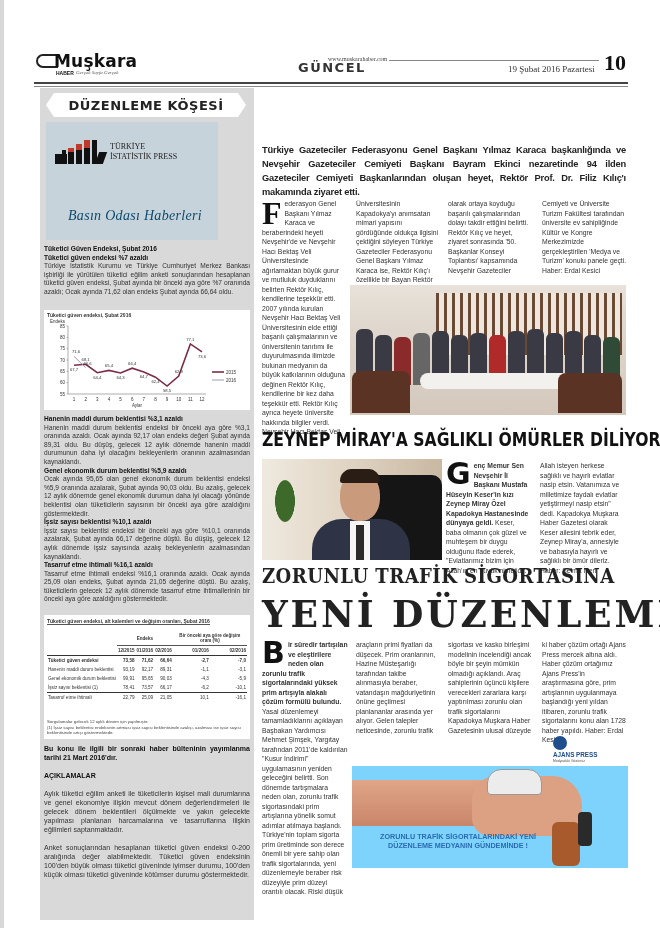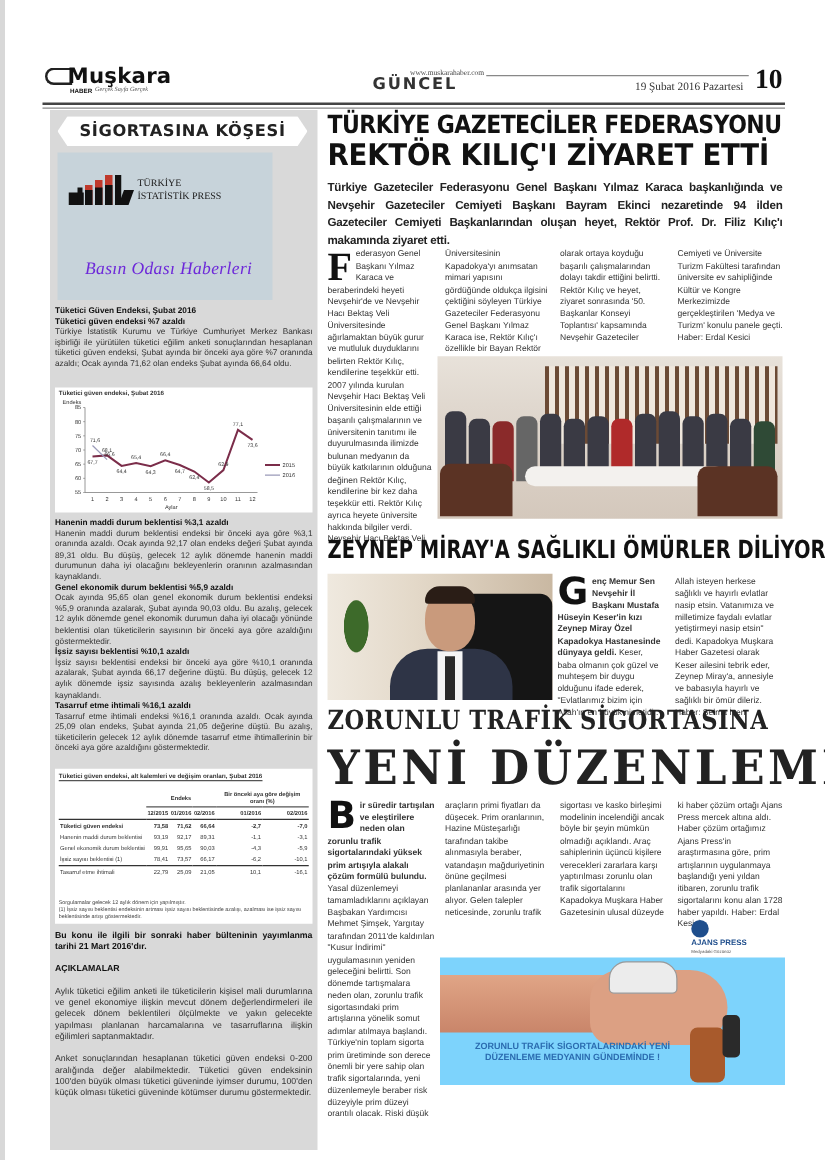--- a/index.html
+++ b/index.html
@@ -25,21 +25,21 @@
 
   
   .stats { position: absolute; left: 40px; top: 88px; width: 214px; height: 832px; background: #d9d9d9; }
   .stats-banner { position: absolute; left: 6px; top: 5px; width: 200px; height: 24px; background: #fff; clip-path: polygon(4% 0, 96% 0, 100% 50%, 96% 100%, 4% 100%, 0 50%); display: flex; align-items: center; justify-content: center; }
   .stats-banner span { font-family: "DejaVu Sans", sans-serif; font-weight: bold; font-size: 13px; letter-spacing: 0.5px; color: #222; }
   .tuik-box { position: absolute; left: 6px; top: 34px; width: 172px; height: 118px; background: #c7d3da; }
   .tuik-logo { position: absolute; left: 9px; top: 18px; width: 52px; height: 24px; }
   .tuik-logo .bar { position: absolute; bottom: 0; width: 6px; background: #111; }
   .tuik-logo .bar.red { background: #c0392b; }
   .tuik-name { position: absolute; left: 64px; top: 20px; font-family: "Liberation Serif", serif; font-size: 8px; line-height: 10px; color: #222; }
-  .tuik-tag { position: absolute; left: 22px; top: 86px; font-family: "Liberation Serif", serif; font-style: italic; font-size: 14px; color: #6d28d9; letter-spacing: 0.3px; }
+  .tuik-tag { position: absolute; left: 22px; top: 86px; font-family: "Liberation Serif", serif; font-style: italic; font-size: 14px; color: #0c4a6e; letter-spacing: 0.3px; }
 
   .stats-text { position: absolute; left: 4px; width: 206px; font-size: 6.6px; line-height: 8.6px; color: #333; text-align: justify; }
   .stats-h { font-weight: bold; color: #111; }
 
   .chart-box { position: absolute; left: 4px; top: 222px; width: 206px; height: 100px; background: #fff; }
   .chart-title { position: absolute; left: 3px; top: 2px; font-size: 5px; font-weight: bold; color: #333; }
   .chart-box svg { position: absolute; left: 0; top: 0; }
 
   .table-box { position: absolute; left: 4px; top: 527px; width: 206px; height: 124px; background: #fff; font-size: 4.6px; color: #333; }
   .table-box table { position: absolute; left: 3px; top: 16px; width: 200px; border-collapse: collapse; }
@@ -111,21 +111,21 @@
     <div class="section-url">www.muskarahaber.com</div>
     <div class="header-rule"></div>
     <div class="issue-date">19 Şubat 2016 Pazartesi</div>
     <div class="page-no">10</div>
   </div>
   <div class="rule-thick"></div>
   <div class="rule-thin"></div>
 
   <div class="stats">
     <div class="stats-banner">
-      <span>SİGORTASINA KÖŞESİ</span>
+      <span>DÜZENLEME KÖŞESİ</span>
     </div>
     <div class="tuik-box">
       <div class="tuik-logo">
         <div class="bar" style="left:0;height:10px;width:12px;"></div>
         <div class="bar" style="left:7px;height:14px;width:4px;"></div>
         <div class="bar red" style="left:13px;height:16px;"></div>
         <div class="bar red" style="left:21px;height:20px;"></div>
         <div class="bar red" style="left:29px;height:24px;"></div>
         <div class="bar" style="left:13px;height:12px;"></div>
         <div class="bar" style="left:21px;height:14px;"></div>
@@ -281,24 +281,20 @@
     </div>
 
     <div class="stats-text" style="top:656px;font-size:7px;line-height:9px;">
       <div class="stats-h">Bu konu ile ilgili bir sonraki haber bülteninin yayımlanma tarihi 21 Mart 2016'dır.</div>
       <div class="stats-h" style="margin-top:9px;">AÇIKLAMALAR</div>
       <div style="margin-top:9px;">Aylık tüketici eğilim anketi ile tüketicilerin kişisel mali durumlarına ve genel ekonomiye ilişkin mevcut dönem değerlendirmeleri ile gelecek dönem beklentileri ölçülmekte ve yakın gelecekte yapılması planlanan harcamalarına ve tasarruflarına ilişkin eğilimleri saptanmaktadır.</div>
       <div style="margin-top:9px;">Anket sonuçlarından hesaplanan tüketici güven endeksi 0-200 aralığında değer alabilmektedir. Tüketici güven endeksinin 100'den büyük olması tüketici güveninde iyimser durumu, 100'den küçük olması tüketici güveninde kötümser durumu göstermektedir.</div>
     </div>
   </div>
 
-  <div class="headline1">
-    <div class="h1a">TÜRKİYE GAZETECİLER FEDERASYONU</div>
-    <div class="h1b">REKTÖR KILIÇ'I ZİYARET ETTİ</div>
-  </div>
   <div class="lead1">Türkiye Gazeteciler Federasyonu Genel Başkanı Yılmaz Karaca başkanlığında ve Nevşehir Gazeteciler Cemiyeti Başkanı Bayram Ekinci nezaretinde 94 ilden Gazeteciler Cemiyeti Başkanlarından oluşan heyet, Rektör Prof. Dr. Filiz Kılıç'ı makamında ziyaret etti.</div>
 
   <div class="cols" style="left:262px;top:199px;width:366px;height:220px;">
     <div class="col" style="left:0;width:84px;">
       <span class="dropcap">F</span><span>ederasyon Genel Başkanı Yılmaz Karaca ve beraberindeki heyeti Nevşehir'de ve Nevşehir Hacı Bektaş Veli Üniversitesinde ağırlamaktan büyük gurur ve mutluluk duyduklarını belirten Rektör Kılıç, kendilerine teşekkür etti. 2007 yılında kurulan Nevşehir Hacı Bektaş Veli Üniversitesinin elde ettiği başarılı çalışmalarının ve üniversitenin tanıtımı ile duyurulmasında ilimizde bulunan medyanın da büyük katkılarının olduğuna değinen Rektör Kılıç, kendilerine bir kez daha teşekkür etti. Rektör Kılıç ayrıca heyete üniversite hakkında bilgiler verdi. Nevşehir Hacı Bektaş Veli</span>
     </div>
     <div class="col" style="left:94px;width:84px;">Üniversitesinin Kapadokya'yı anımsatan mimari yapısını gördüğünde oldukça ilgisini çektiğini söyleyen Türkiye Gazeteciler Federasyonu Genel Başkanı Yılmaz Karaca ise, Rektör Kılıç'ı özellikle bir Bayan Rektör</div>
     <div class="col" style="left:186px;width:86px;">olarak ortaya koyduğu başarılı çalışmalarından dolayı takdir ettiğini belirtti. Rektör Kılıç ve heyet, ziyaret sonrasında '50. Başkanlar Konseyi Toplantısı' kapsamında Nevşehir Gazeteciler</div>
     <div class="col" style="left:280px;width:86px;">Cemiyeti ve Üniversite Turizm Fakültesi tarafından üniversite ev sahipliğinde Kültür ve Kongre Merkezimizde gerçekleştirilen 'Medya ve Turizm' konulu panele geçti. Haber: Erdal Kesici</div>
   </div>

